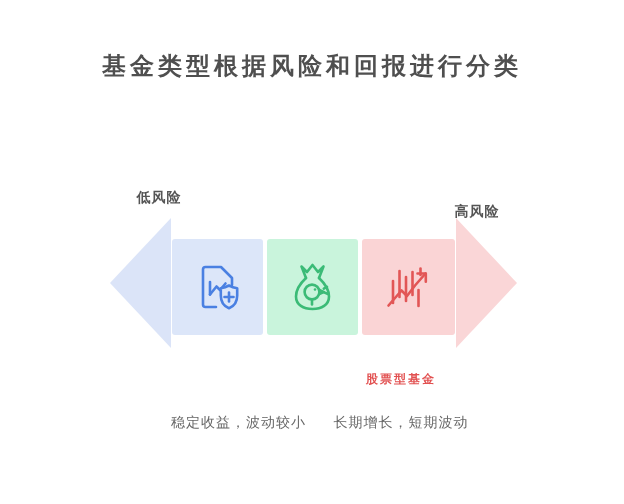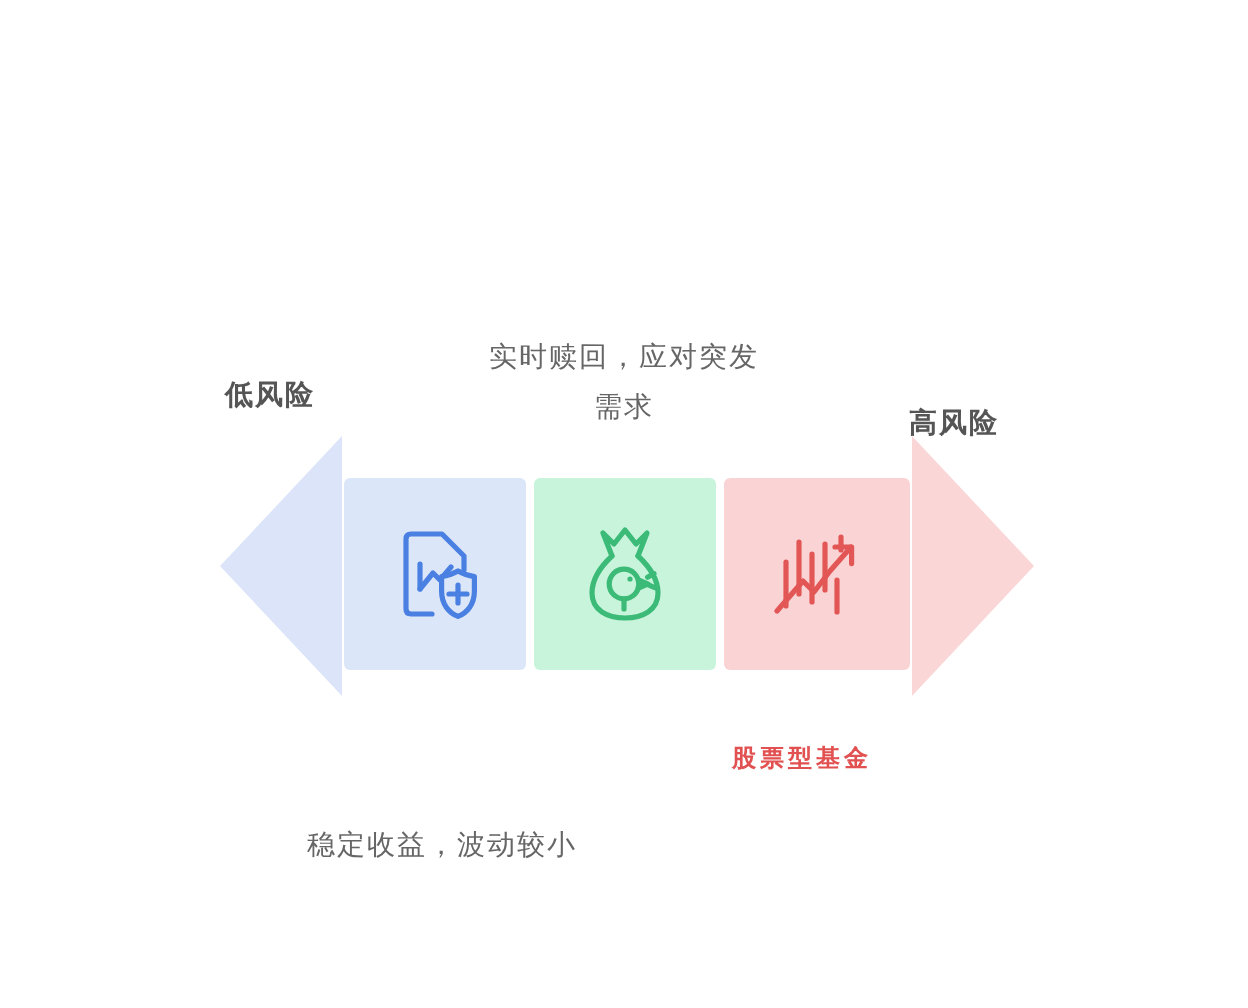--- a/index.html
+++ b/index.html
@@ -55,33 +55,33 @@
   }
   .fund-desc {
     position: absolute;
     text-align: center;
     font-size: 14px;
     line-height: 25px;
     letter-spacing: 1px;
     color: #666666;
   }
   .fund-desc.money { top: 166px; left: 241px; width: 142px; }
-  .fund-desc.bond  { top: 410px; left: 136px; width: 170px; }
+  .fund-desc.bond  { top: 410px; left: 136px; width: 170px; text-align: right; }
   .fund-desc.stock { top: 410px; left: 316px; width: 170px; }
   .risk-label {
     position: absolute;
     top: 189px;
     width: 64px;
     text-align: center;
     font-size: 14px;
     font-weight: bold;
     letter-spacing: 1px;
     color: #555555;
   }
-  .risk-label.low  { left: 103px; }
+  .risk-label.low  { left: 127px; }
   .risk-label.high { left: 445px; margin-top: 14px; }
   .arrow-head {
     position: absolute;
     top: 218px;
     width: 0;
     height: 0;
     border-top: 65px solid transparent;
     border-bottom: 65px solid transparent;
   }
   .arrow-head.left {
@@ -104,22 +104,22 @@
   .fund-box.bond  { left: 172px; width: 91px; background: #dce6f9; }
   .fund-box.money { left: 267px; width: 91px; background: #c9f4dc; }
   .fund-box.stock { left: 362px; width: 93px; background: #fad4d5; }
   .fund-box svg { display: block; }
 </style>
 </head>
 <body>
 
 <div class="canvas">
 
+  <div class="page-title">基金类型根据风险和回报进行分类</div>
 
-  <div class="fund-desc money">实时赎回，应对突发需求</div>
 
   <div class="risk-label low">低风险</div>
   <div class="risk-label high">高风险</div>
 
   <div class="arrow-head left"></div>
 
   <div class="fund-box bond">
     <span>
       <svg width="54" height="54" viewBox="0 0 54 54" fill="none" stroke="#4a80e2" stroke-width="2.6" stroke-linecap="round" stroke-linejoin="round">
         <path d="M25 47 H14.5 Q12 47 12 44.5 V9.5 Q12 7 14.5 7 H30 L41 18 V25"></path>
@@ -160,14 +160,15 @@
         <path d="M35.5 13.5 H43.8 V21.8"></path>
       </svg>
     </span>
   </div>
 
   <div class="arrow-head right"></div>
 
   <div class="fund-desc bond">稳定收益，波动较小</div>
 
   <div class="fund-name stock">股票型基金</div>
+  <div class="fund-desc stock">长期增长，短期波动</div>
 
 </div>
 
 </body></html>

